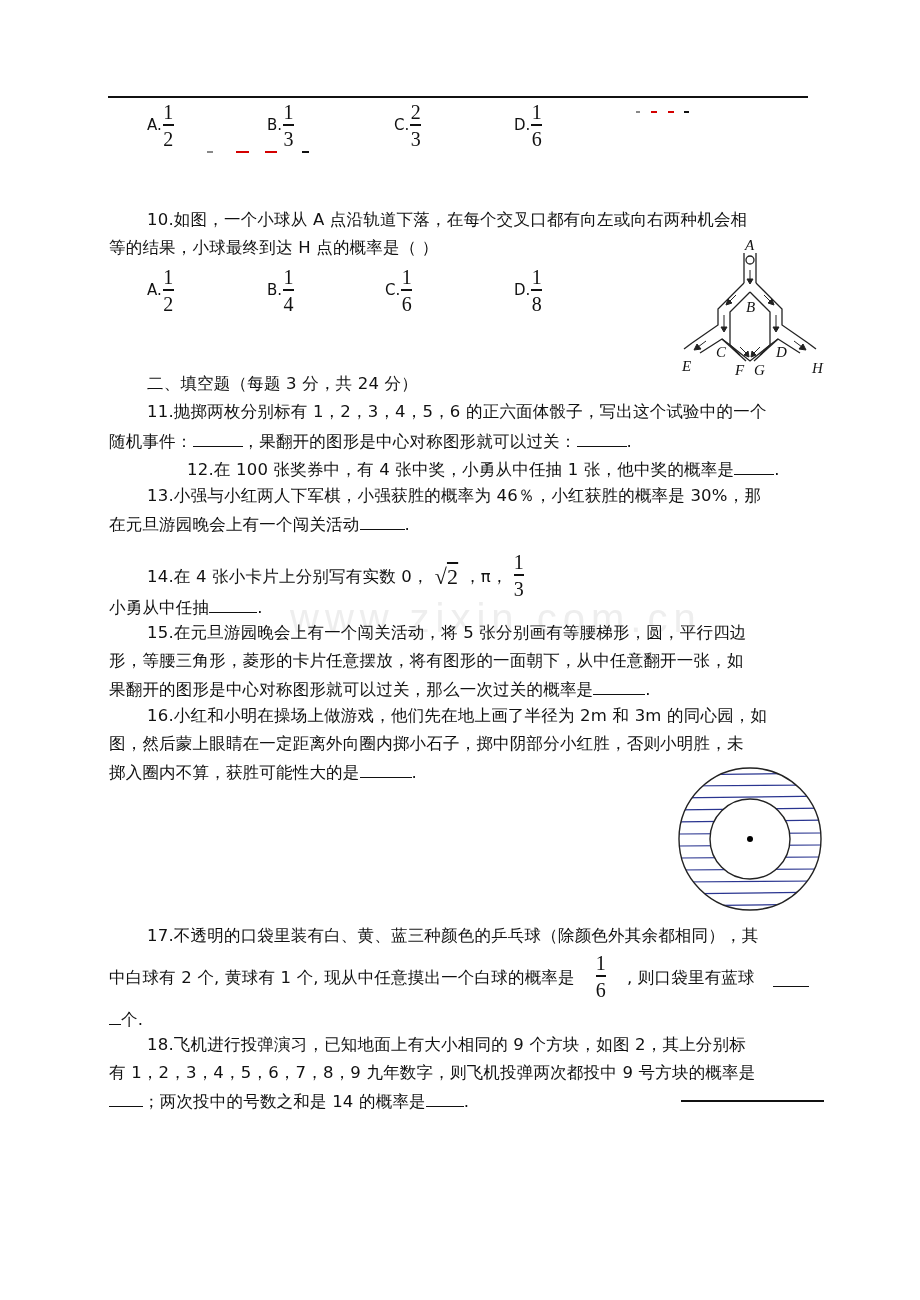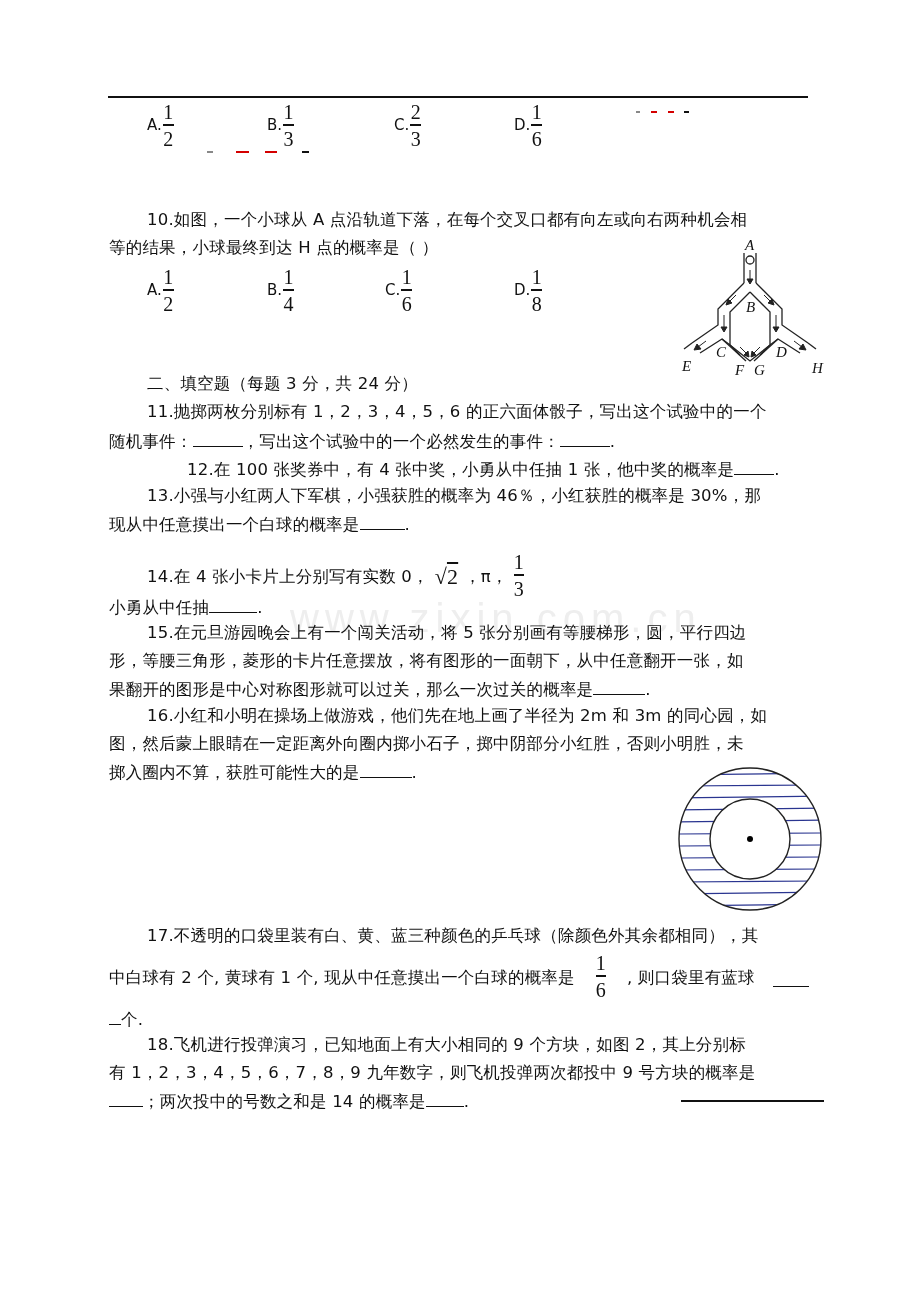--- a/index.html
+++ b/index.html
@@ -160,30 +160,30 @@
     <text x="65" y="140">F</text>
     <text x="84" y="140">G</text>
     <text x="142" y="138">H</text>
   </g>
 </svg>
 
 <div class="line" style="left:147px;top:373px;">二、填空题（每题 3 分，共 24 分）</div>
 
 <div class="line" style="left:147px;top:401px;">11.抛掷两枚分别标有 1，2，3，4，5，6 的正六面体骰子，写出这个试验中的一个</div>
 <div class="line" style="left:109px;top:430px;">
-  <span>随机事件：</span><span class="blank" style="width:50px;"></span><span>，写出这个试验中的一个必然发生的事件：</span><span class="blank" style="width:50px;"></span><span>.</span>
+  <span>随机事件：</span><span class="blank" style="width:50px;"></span><span>，果翻开的图形是中心对称图形就可以过关：</span><span class="blank" style="width:50px;"></span><span>.</span>
 </div>
 
 <div class="line" style="left:147px;top:458px;margin-left:40px;">
   <span>12.在 100 张奖券中，有 4 张中奖，小勇从中任抽 1 张，他中奖的概率是</span><span class="blank" style="width:40px;"></span><span>.</span>
 </div>
 
 <div class="line" style="left:147px;top:485px;">13.小强与小红两人下军棋，小强获胜的概率为 46％，小红获胜的概率是 30%，那</div>
 <div class="line" style="left:109px;top:513px;">
-  <span>现从中任意摸出一个白球的概率是</span><span class="blank" style="width:45px;"></span><span>.</span>
+  <span>在元旦游园晚会上有一个闯关活动</span><span class="blank" style="width:45px;"></span><span>.</span>
 </div>
 
 <div class="line" style="left:147px;top:554px;display:flex;align-items:center;">
   <span>14.在 4 张小卡片上分别写有实数 0，</span>
   <span class="sqrt"><span>√</span><span class="rad">2</span></span>
   <span>，π，</span>
   <span class="inlinefrac">
       <span>1</span>
       <span class="bar"></span>
       <span>3</span>

